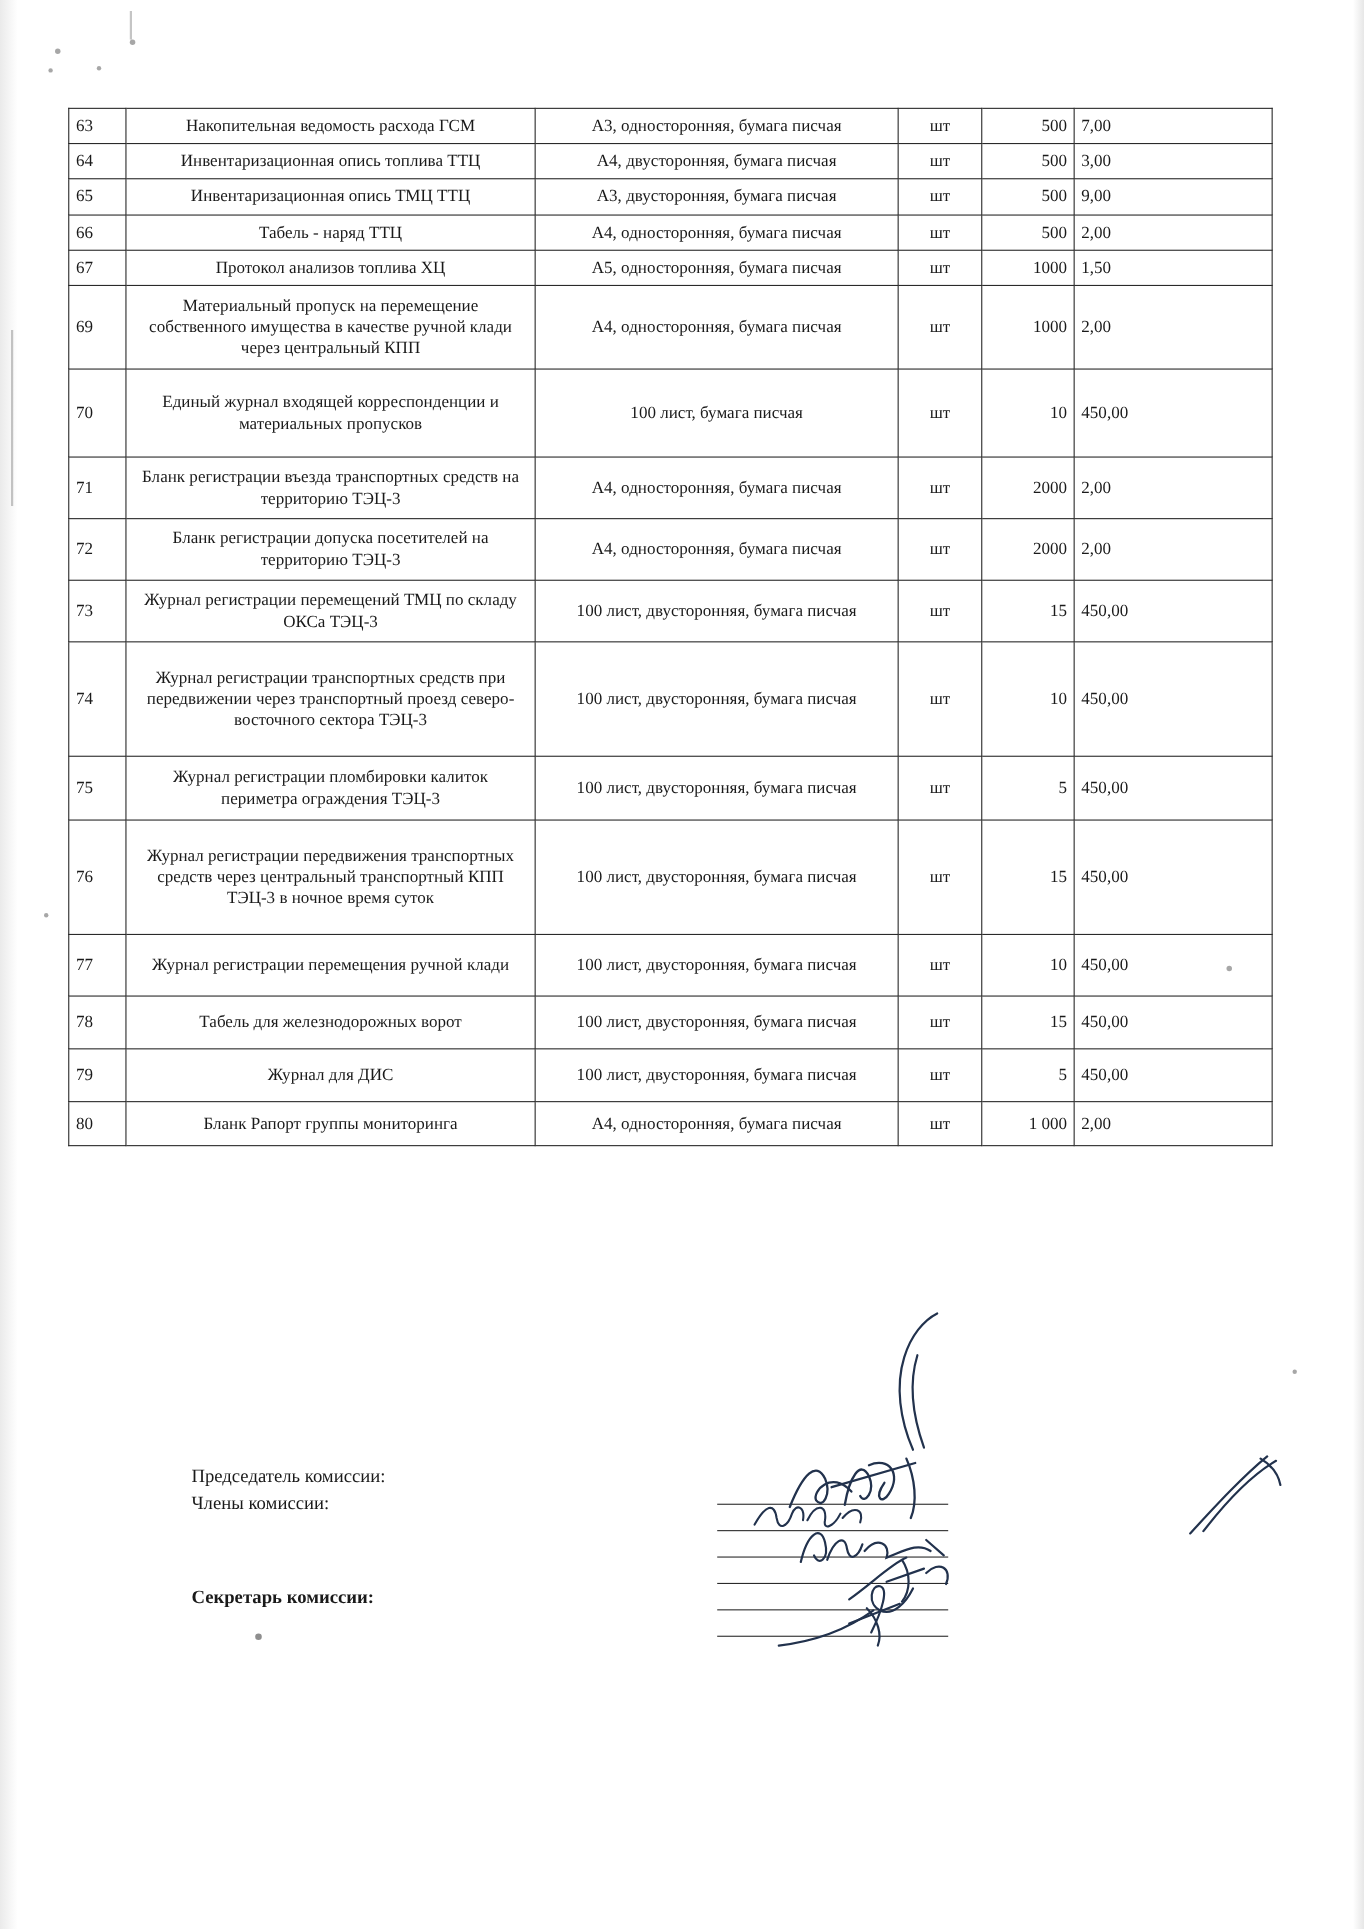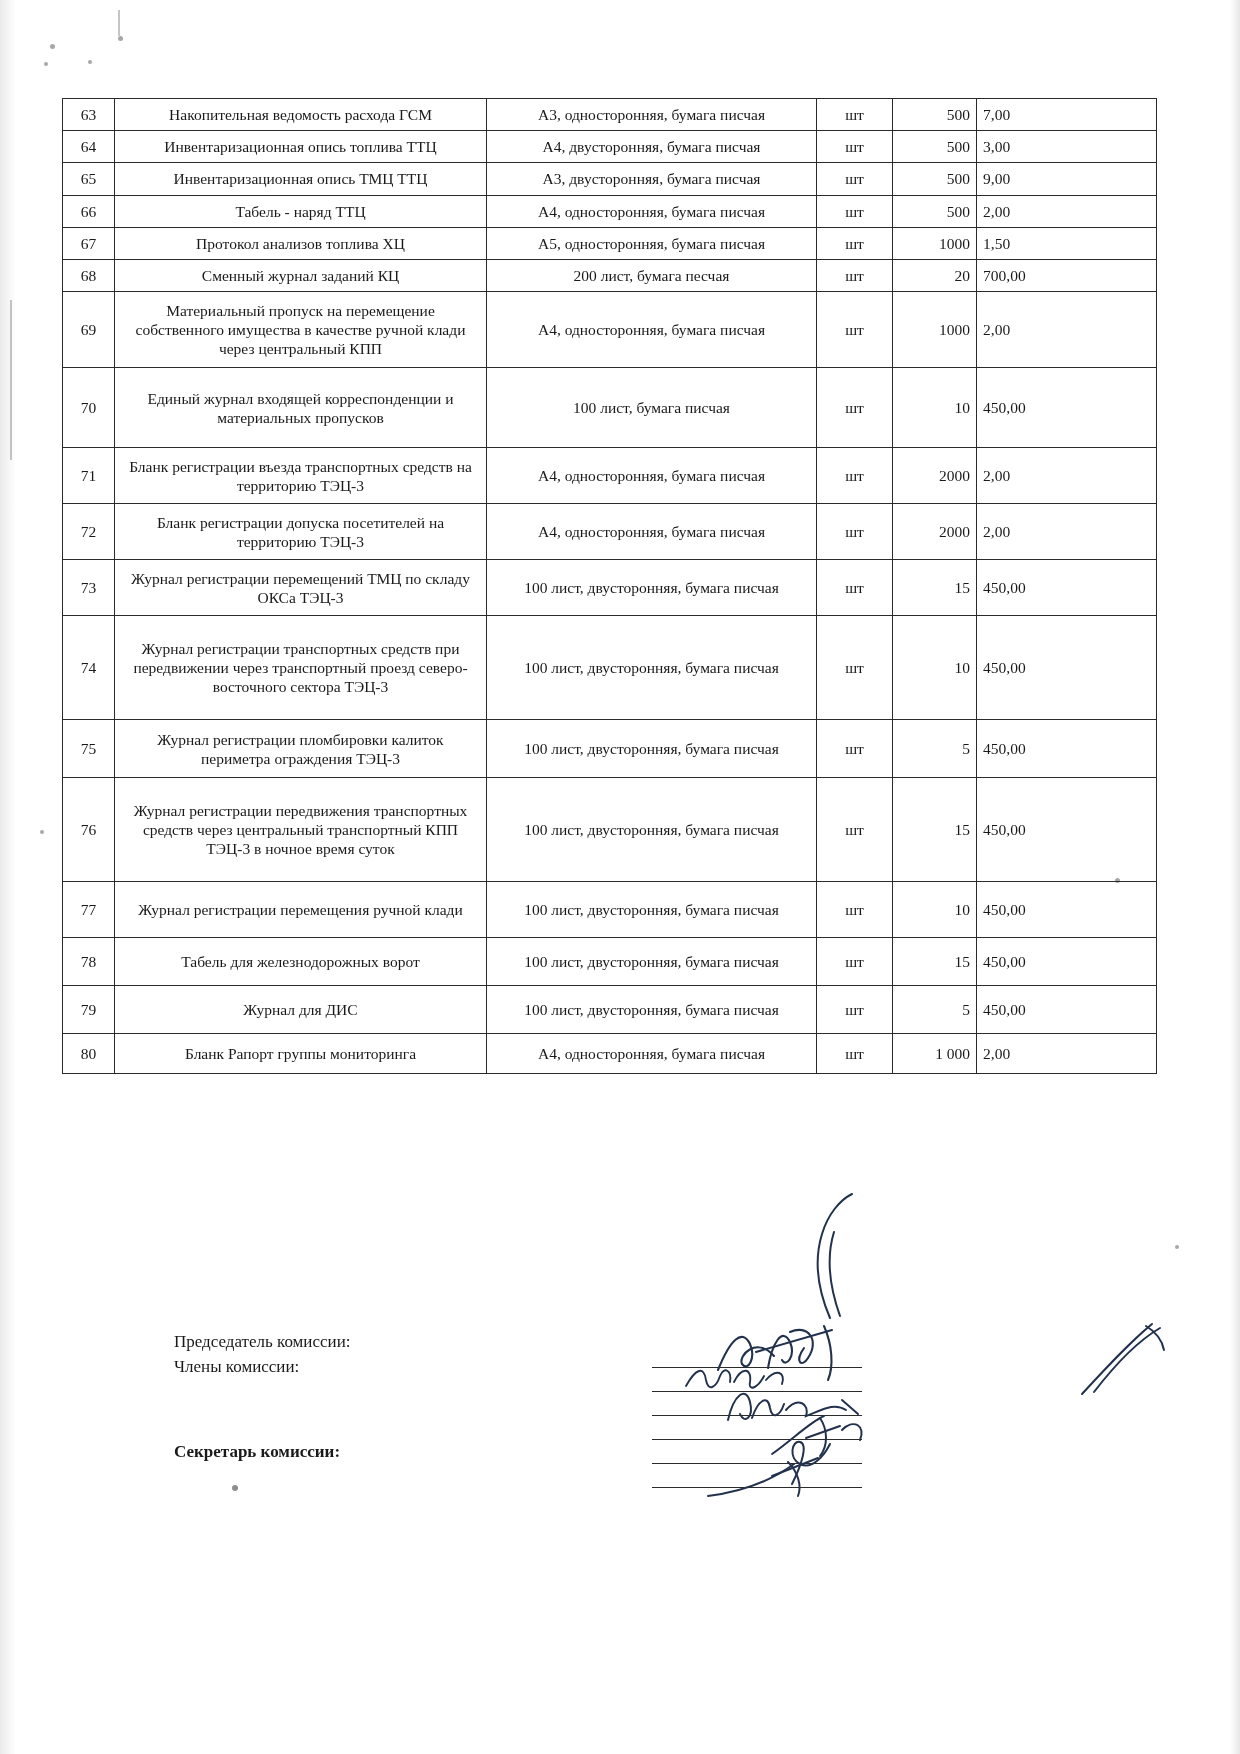--- a/index.html
+++ b/index.html
@@ -70,21 +70,20 @@
     vertical-align: middle;
   }
   col.c-num   { width: 52px; }
   col.c-name  { width: 372px; }
   col.c-spec  { width: 330px; }
   col.c-unit  { width: 76px; }
   col.c-qty   { width: 84px; }
   col.c-price { width: 180px; }
 
   td.num {
-    text-align: center;
     font-size: 16px;
   }
   td.name {
     text-align: center;
     padding-left: 14px;
     padding-right: 8px;
   }
   td.spec {
     text-align: center;
   }
@@ -235,28 +234,20 @@
 
         <tr>
           <td class="num">67</td>
           <td class="name">Протокол анализов топлива ХЦ</td>
           <td class="spec">А5, односторонняя, бумага писчая</td>
           <td class="unit">шт</td>
           <td class="qty">1000</td>
           <td class="price">1,50</td>
         </tr>
 
-        <tr>
-          <td class="num">68</td>
-          <td class="name">Сменный журнал заданий КЦ</td>
-          <td class="spec">200 лист, бумага песчая</td>
-          <td class="unit">шт</td>
-          <td class="qty">20</td>
-          <td class="price">700,00</td>
-        </tr>
 
         <tr style="height:76px;">
           <td class="num">69</td>
           <td class="name">Материальный пропуск на перемещение собственного имущества в качестве ручной клади через центральный КПП</td>
           <td class="spec">А4, односторонняя, бумага писчая</td>
           <td class="unit">шт</td>
           <td class="qty">1000</td>
           <td class="price">2,00</td>
         </tr>
 

